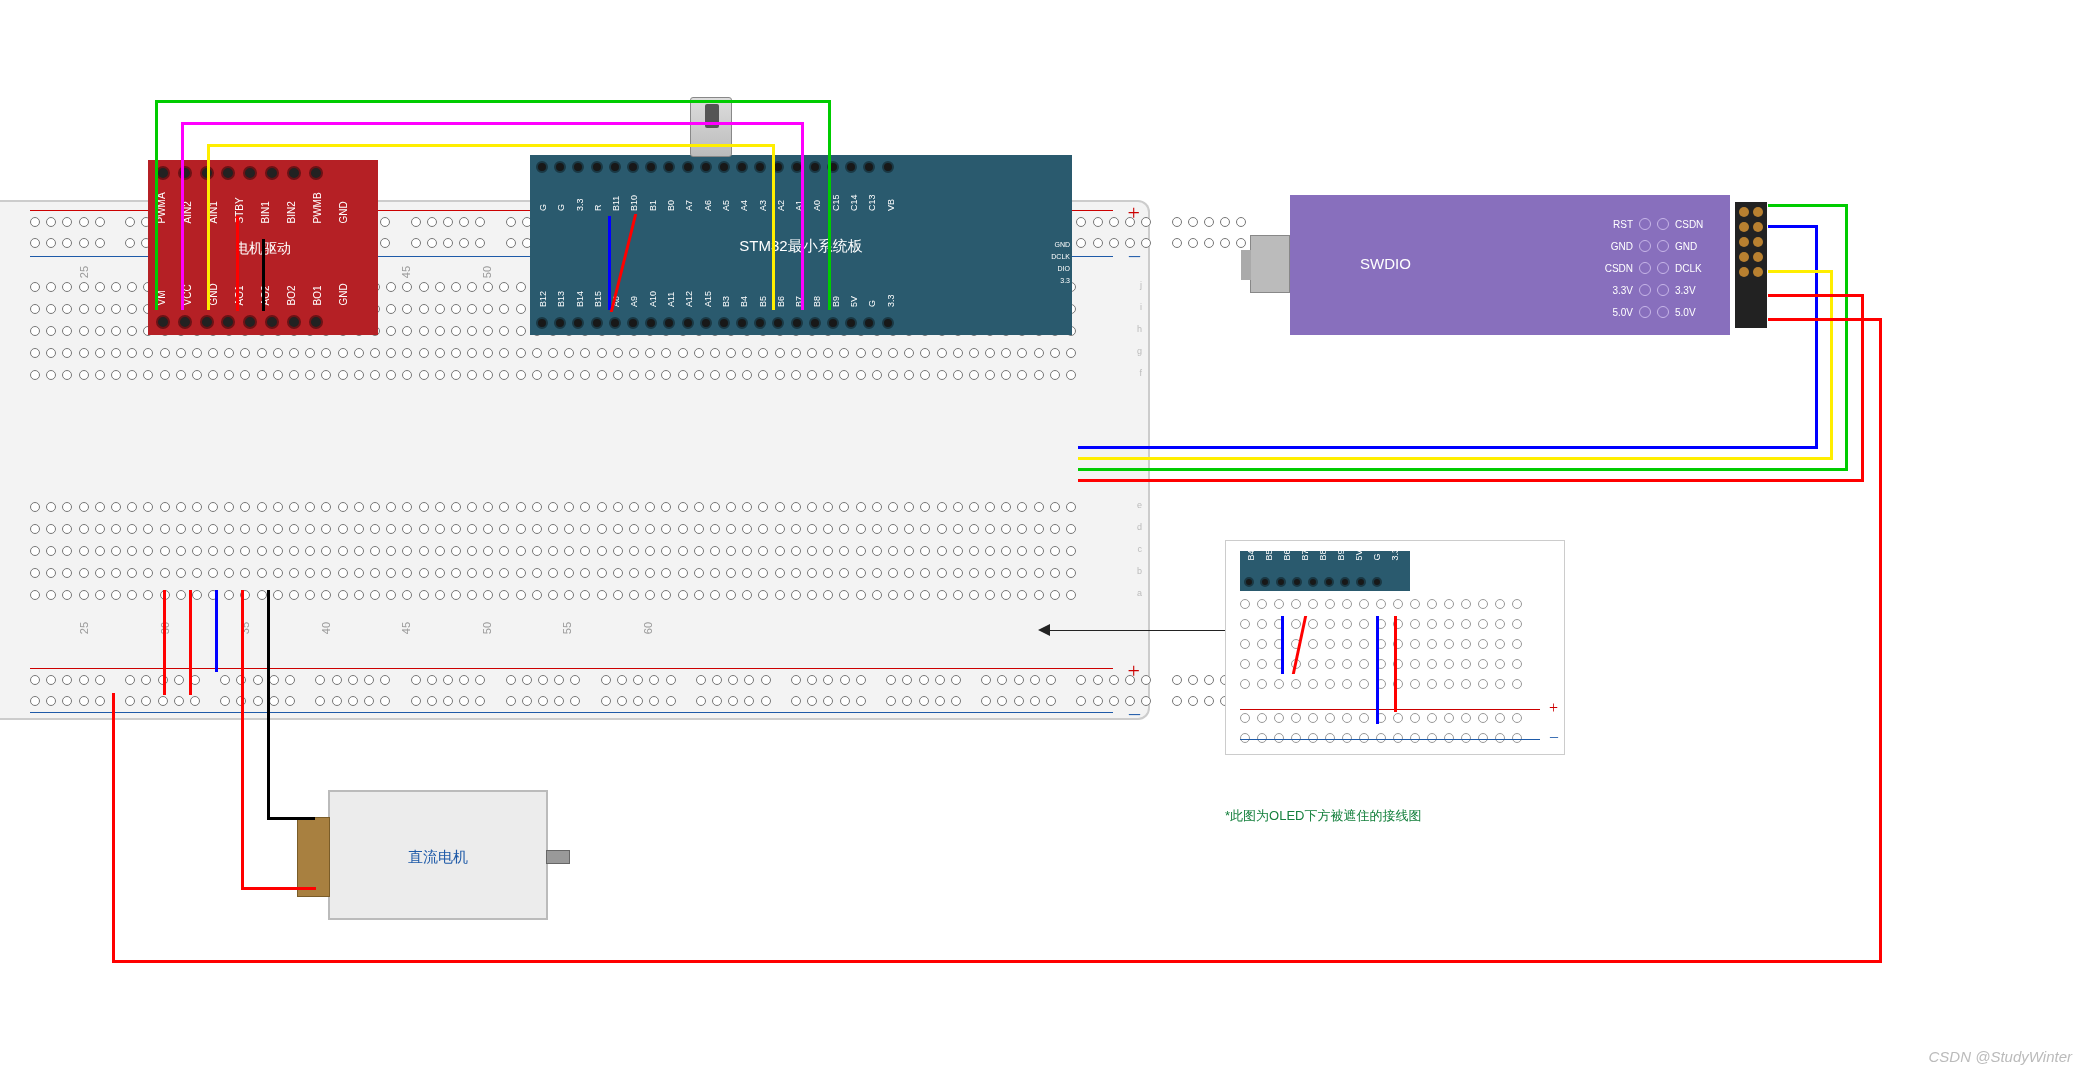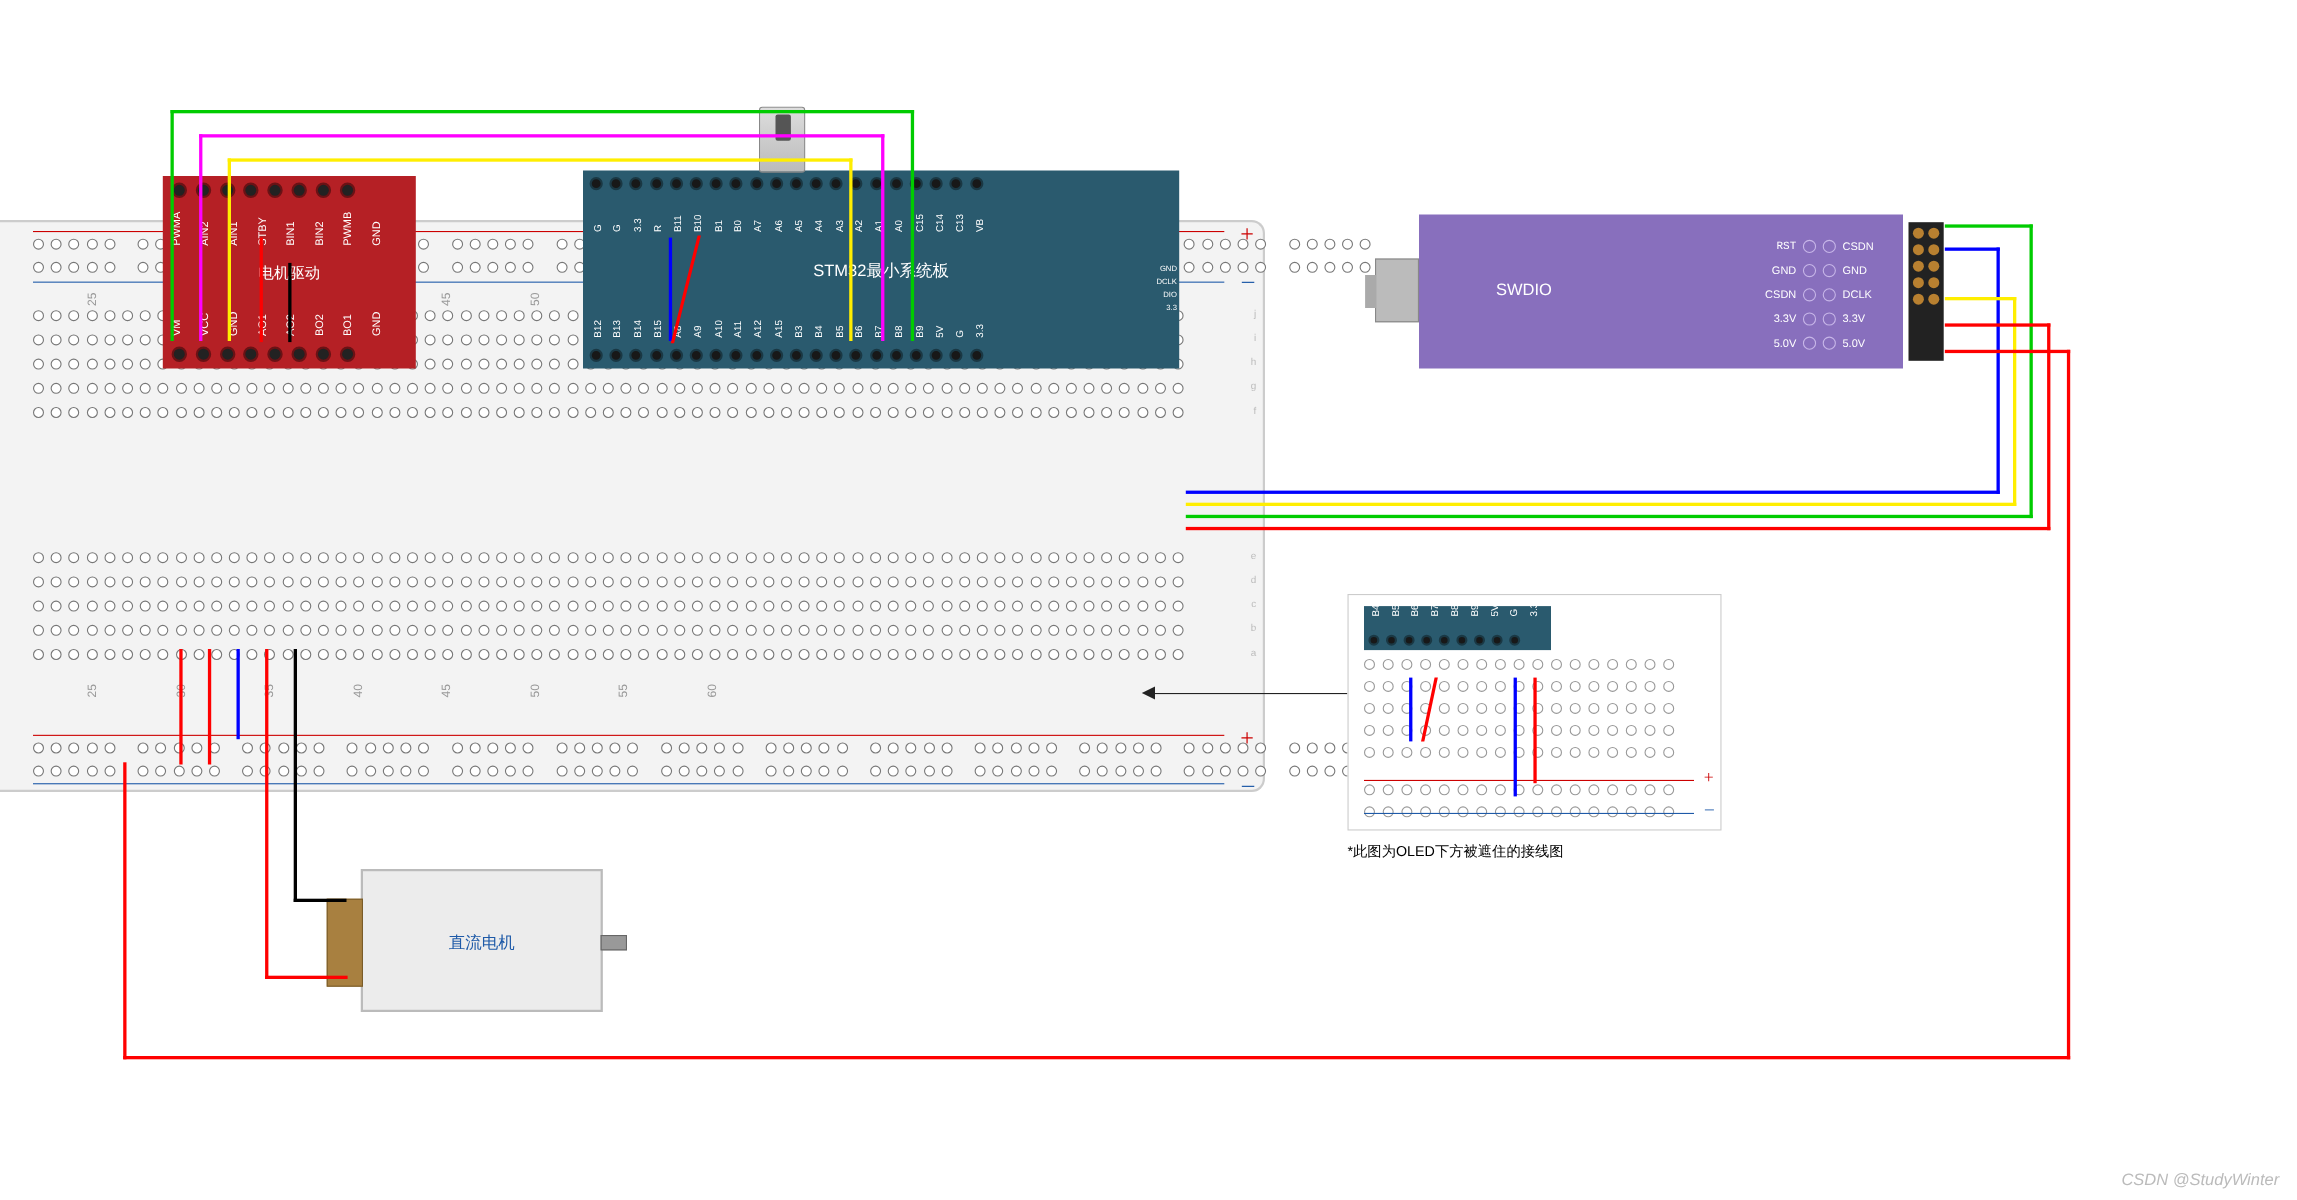--- a/index.html
+++ b/index.html
@@ -90,25 +90,25 @@
 
   
   .inset {
     position: absolute; left: 1225px; top: 540px; width: 340px; height: 215px;
     background: #fff; border: 1px solid #ccc; padding: 8px; z-index: 15;
   }
   .inset-strip { position:absolute; left:14px; top:10px; width:170px; height:40px; background:#2a5a6e; }
   .inset-hole { width:10px; height:10px; border-radius:50%; border:1.5px solid #999; background:#fff; display:inline-block; }
   .inset-row { position:absolute; display:flex; gap:7px; }
   .inset-line { position:absolute; height:1px; }
-  .inset-note { position:absolute; left:1225px; top:765px; font-size:13px; color:#000000; }
+  .inset-note { position:absolute; left:1225px; top:807px; font-size:13px; color:#15803d; }
   .arrow-line { position:absolute; left:1045px; top:630px; width:180px; height:1px; background:#222; }
   .arrow-head { position:absolute; left:1038px; top:624px; width:0; height:0; border-right:12px solid #222; border-top:6px solid transparent; border-bottom:6px solid transparent; }
 
-  .watermark { position:absolute; right:16px; bottom:10px; color:#bbb; font-size:15px; font-style:italic;margin-top:45px; }
+  .watermark { position:absolute; right:16px; bottom:26px; color:#bbb; font-size:15px; font-style:italic;margin-top:45px; }
 </style>
 </head>
 <body>
 
 <div class="canvas">
 
   <div class="wire wire-v" style="background:#00cc00; left:155px; top:100px; height:210px;"></div>
   <div class="wire wire-h" style="background:#00cc00; left:155px; top:100px; width:676px;"></div>
   <div class="wire wire-v" style="background:#00cc00; left:828px; top:100px; height:210px;"></div>
 
@@ -1344,21 +1344,21 @@
     <div class="motor-gold"></div>
     <div class="motor-axle"></div>
     <div class="motor-title">直流电机</div>
   </div>
 
   <div class="stlink">
     <div class="stlink-usb"></div>
     <div class="stlink-title">SWDIO</div>
     <div class="stlink-pins" id="stlink-pins">
         <div class="stlink-row">
-          <span class="stlink-lbl" style="width: 38px; font-family: Liberation Mono, monospace;">RST</span>
+          <span class="stlink-lbl" style="width: 38px;">RST</span>
           <div class="stlink-phole"></div>
           <div class="stlink-phole"></div>
           <span class="stlink-lbl" style="width: 45px; text-align: left;">CSDN</span>
         </div>
         <div class="stlink-row">
           <span class="stlink-lbl" style="width: 38px;">GND</span>
           <div class="stlink-phole"></div>
           <div class="stlink-phole"></div>
           <span class="stlink-lbl" style="width: 45px; text-align: left;">GND</span>
         </div>

